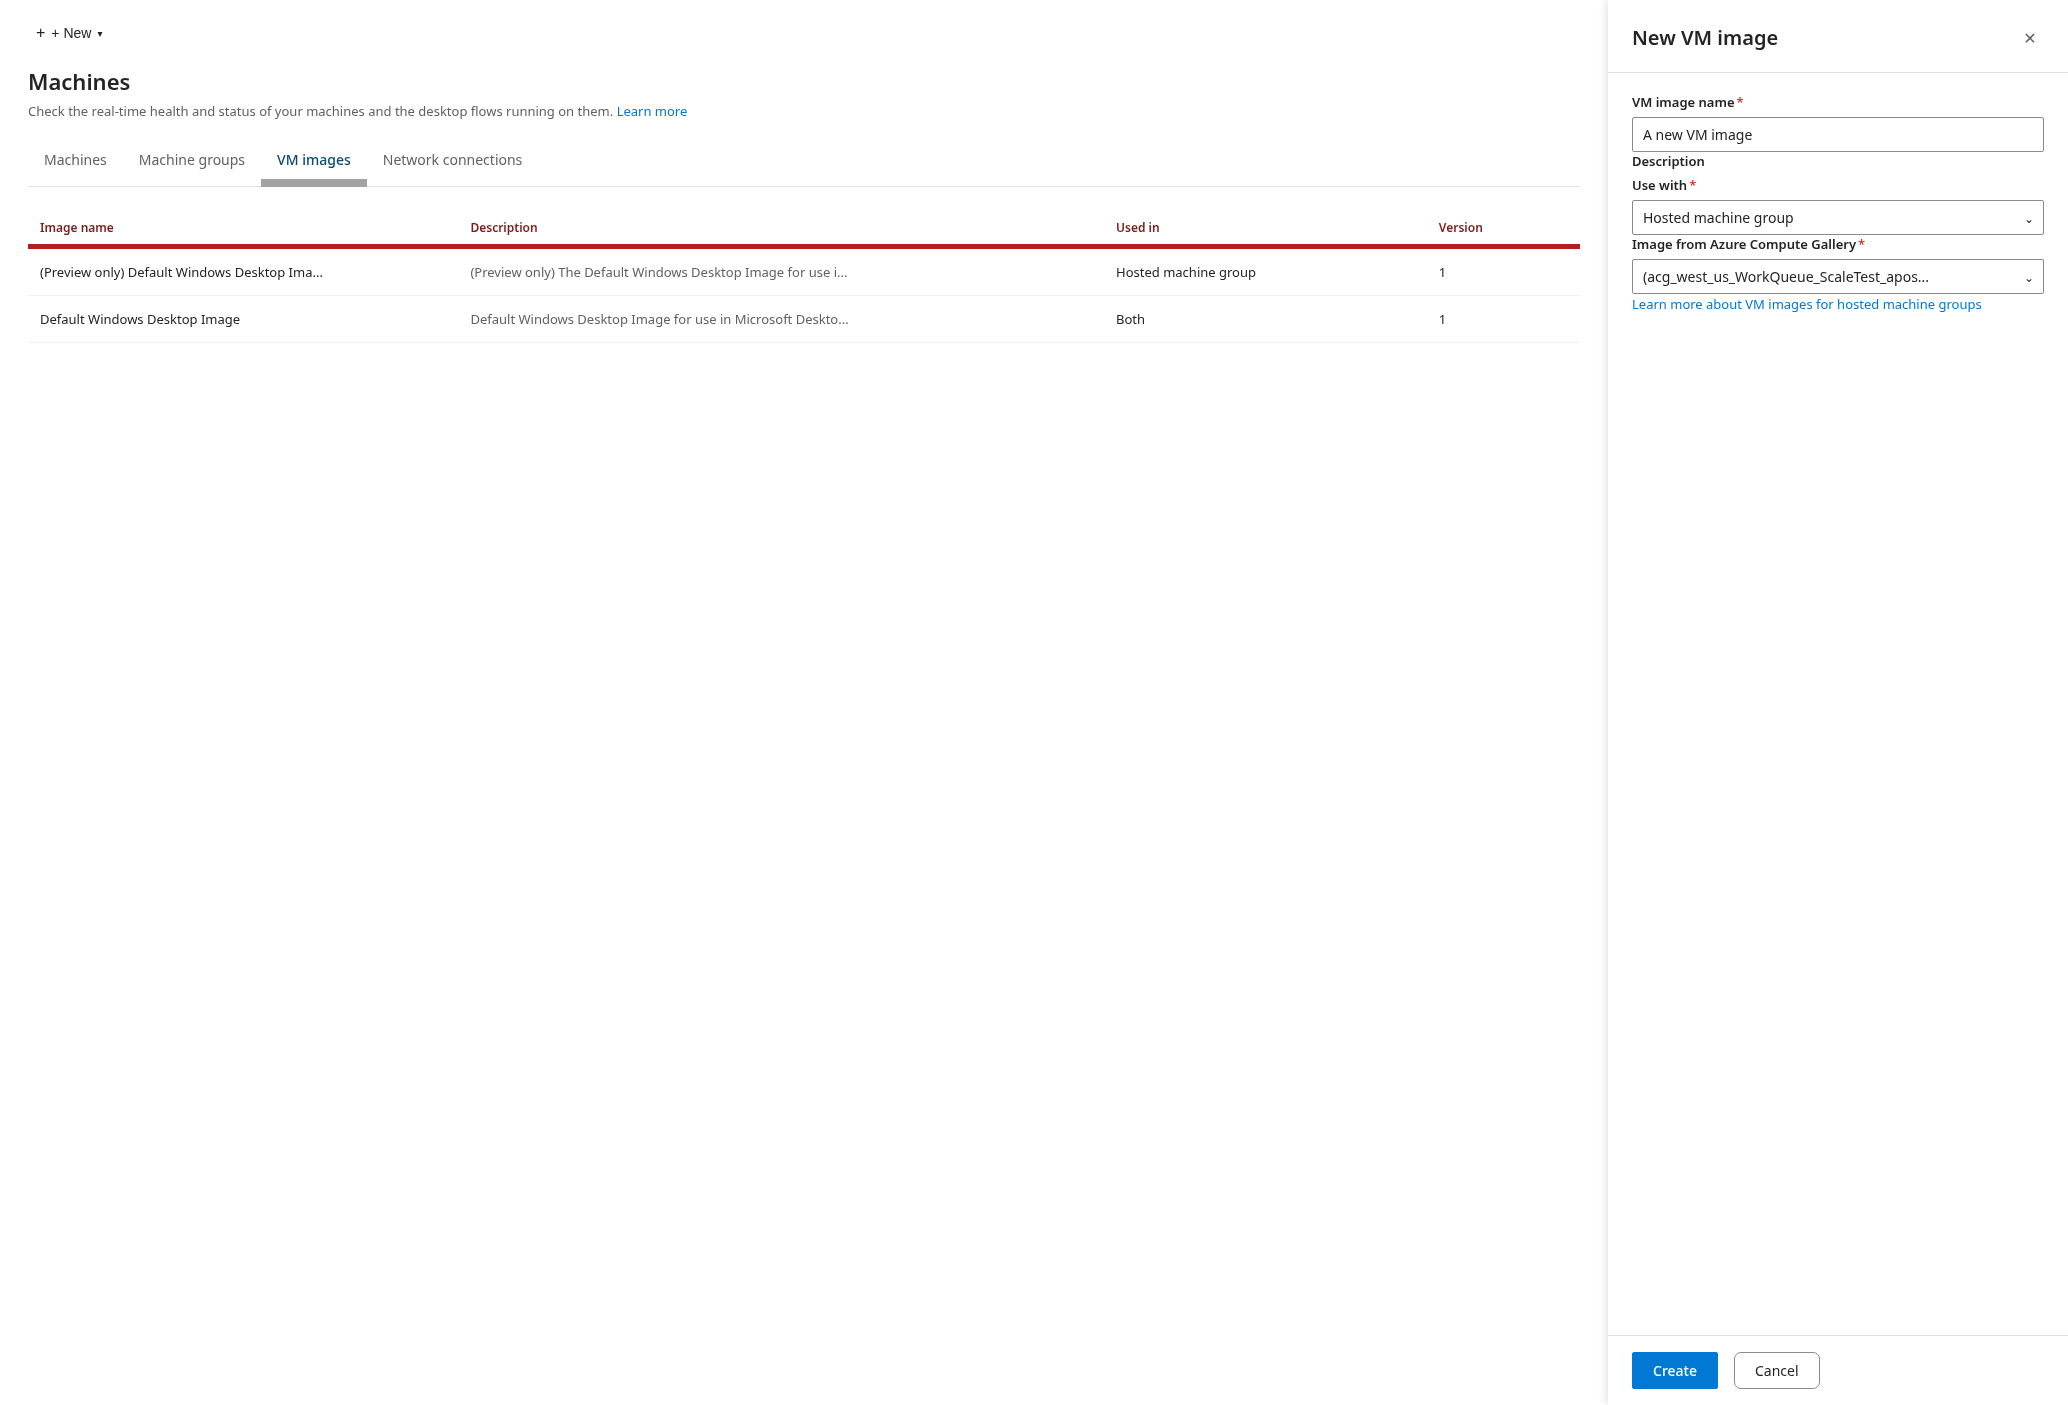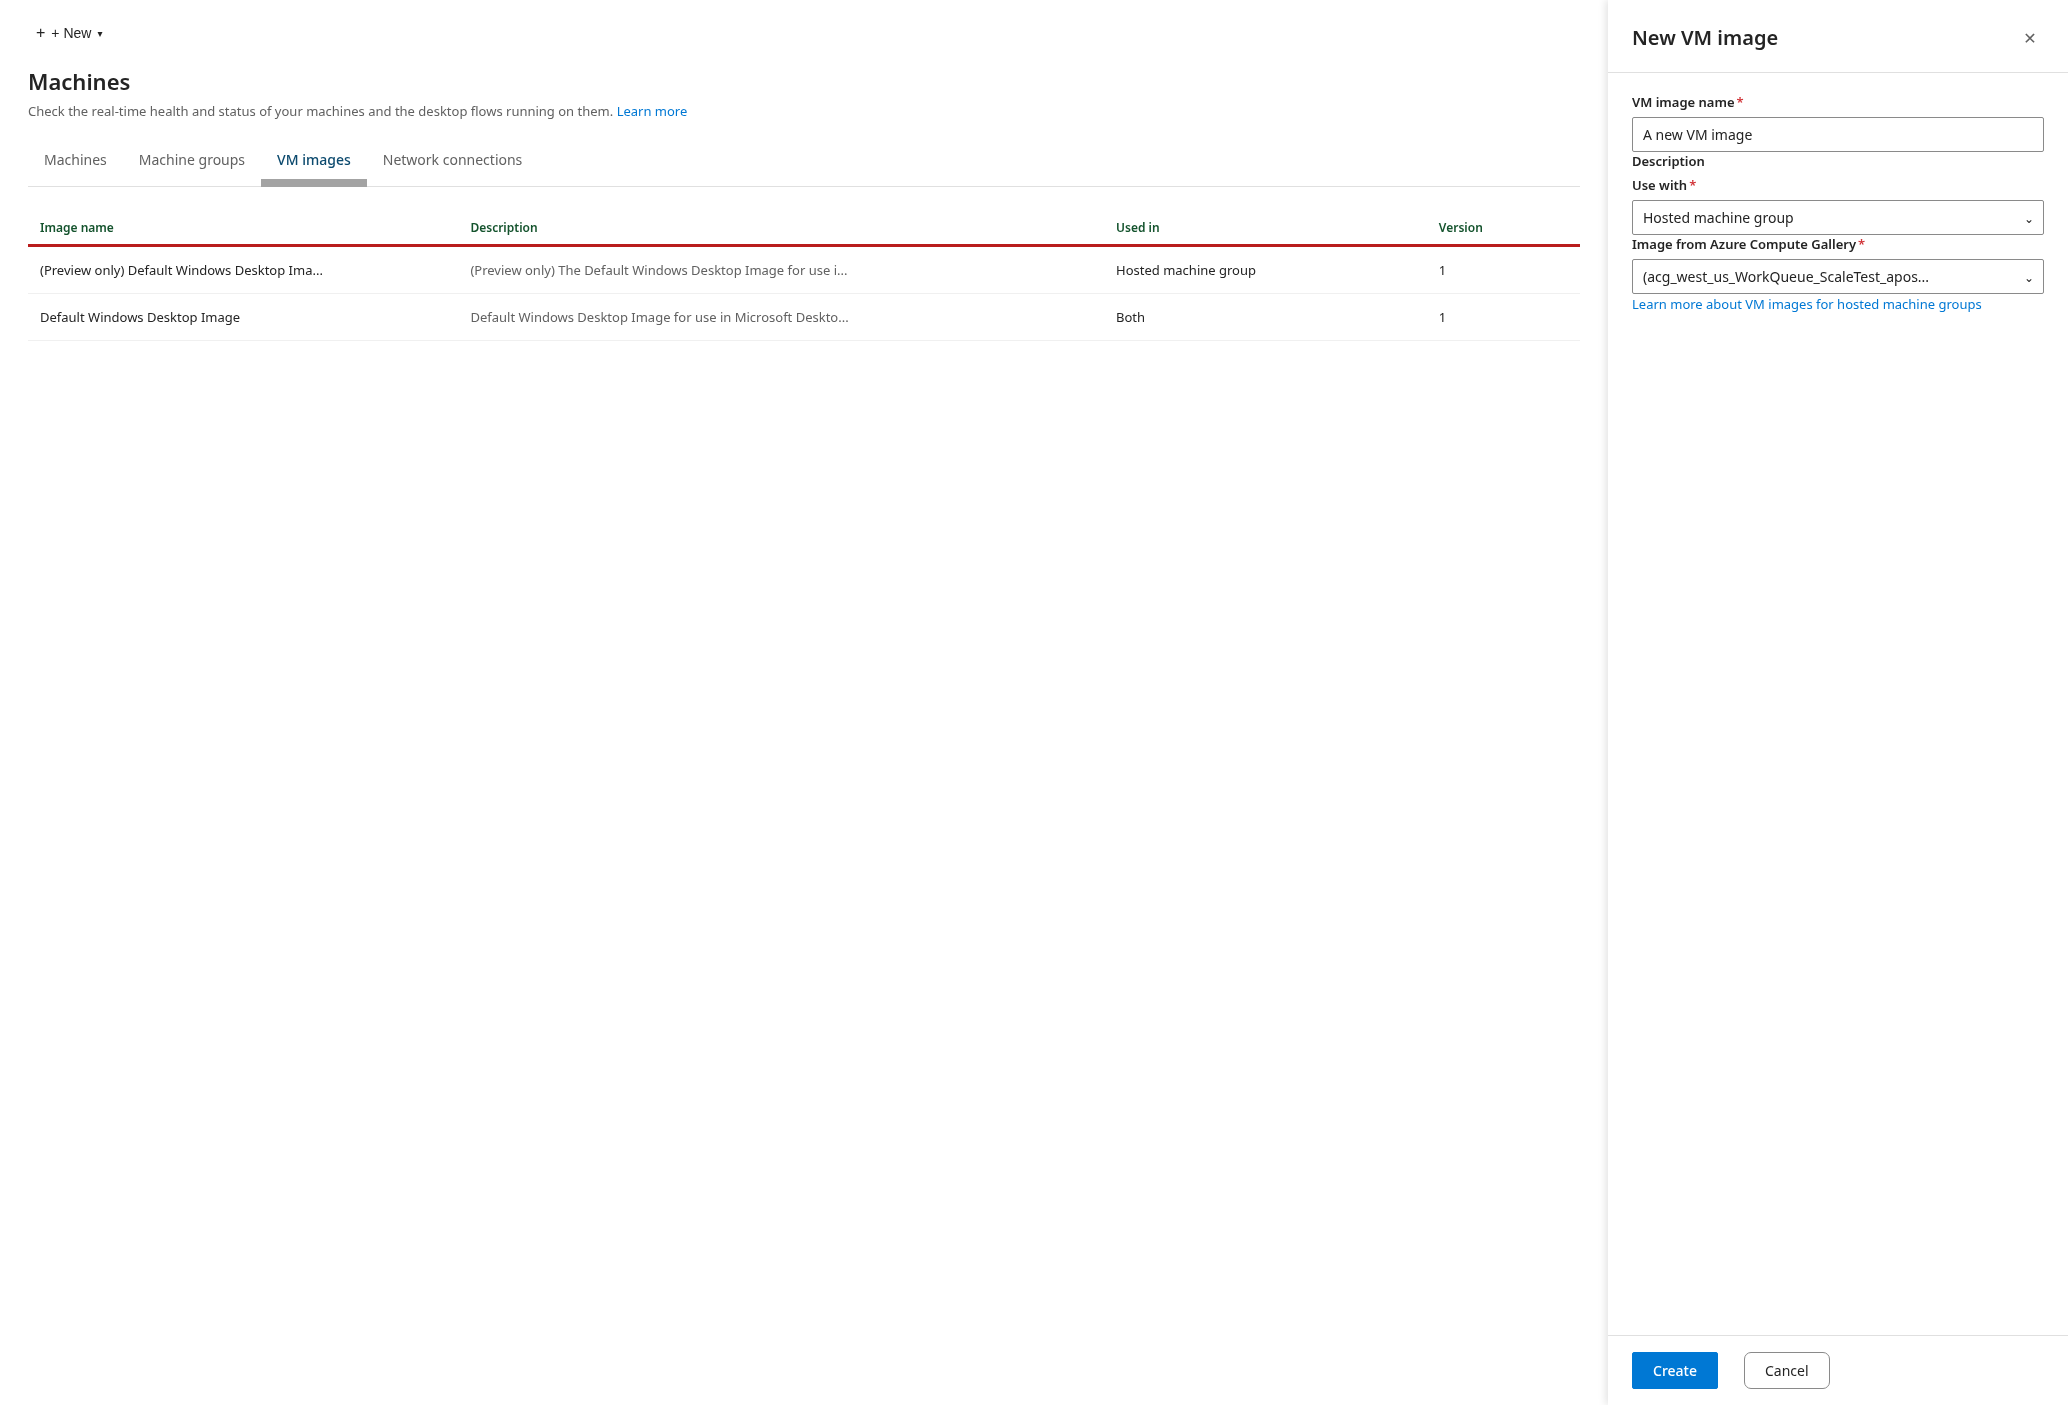--- a/index.html
+++ b/index.html
@@ -71,24 +71,24 @@
     .tab.active {
       color: #0c4a6e;
       border-bottom: 8px solid #a3a3a3;
       font-weight: 500;
     }
 
     .table-header {
       display: grid;
       grid-template-columns: 2fr 3fr 1.5fr 0.6fr;
       padding: 8px 12px;
-      border-bottom: 3px solid #b91c1c;
+      border-bottom: 5px solid #b91c1c;
       font-size: 12px;
       font-weight: 600;
-      color: #14532d;
+      color: #7f1d1d;
       text-transform: none;
     }
     .table-row {
       display: grid;
       grid-template-columns: 2fr 3fr 1.5fr 0.6fr;
       padding: 14px 12px;
       border-bottom: 1px solid #f0f0f0;
       align-items: center;
       font-size: 13px;
       color: #242424;
@@ -202,21 +202,21 @@
       font-size: 13px;
       text-decoration: none;
       cursor: pointer;
       display: inline;
       line-height: 1.4;
     }
     .panel-footer {
       padding: 16px 24px;
       border-top: 1px solid #e0e0e0;
       display: flex;
-      gap: 26px;
+      gap: 16px;
       align-items: center;
     }
     .btn-primary {
       background: #0078d4;
       color: #fff;
       border: 1px solid #0078d4;
       border-radius: 2px;
       padding: 8px 20px;
       font-size: 14px;
       font-family: inherit;

